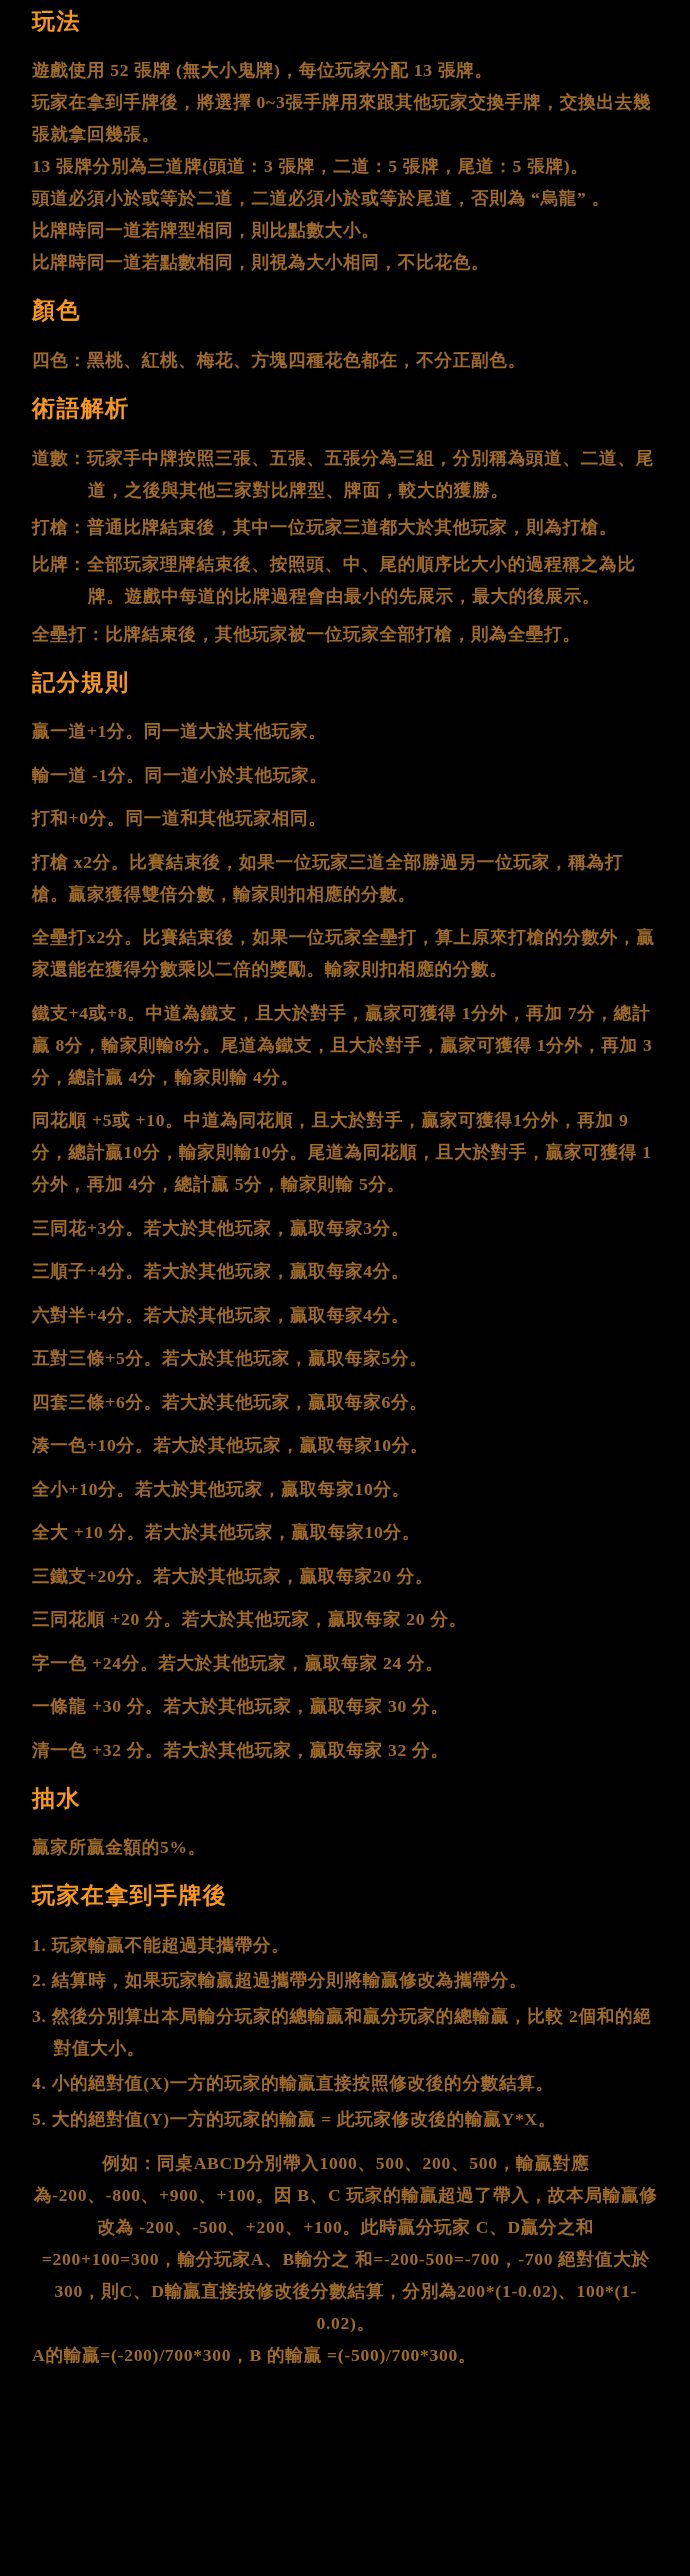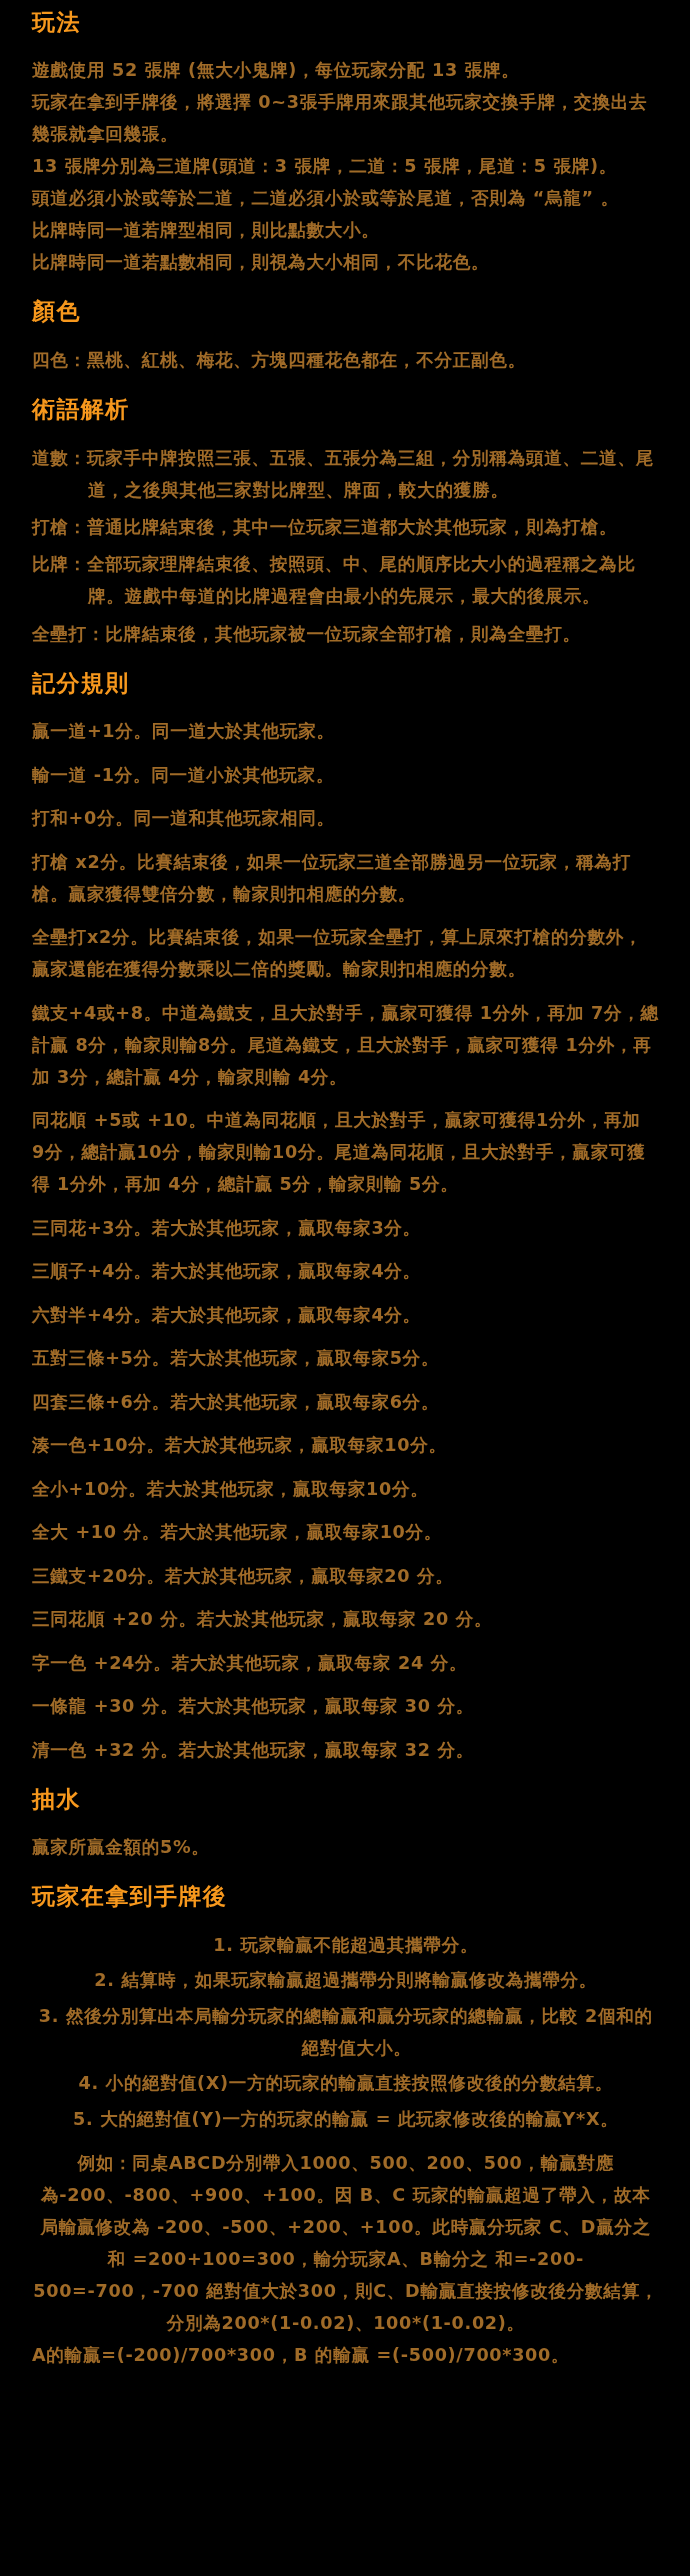--- a/index.html
+++ b/index.html
@@ -12,21 +12,21 @@
     min-height: 2576px;
     box-sizing: border-box;
     font-family: "DejaVu Sans", sans-serif;
     font-weight: bold;
   }
   .doc {
     box-sizing: border-box;
     width: 690px;
     padding: 6.8px 30.5px 27px 32px;
   }
-  section { display: block; }
+  section { display: block; font-family: Liberation Serif, serif; }
   .h {
     color: #f7981d;
     font-size: 23px;
     line-height: 30px;
     letter-spacing: 1.4px;
     margin: 0 0 17.6px 0;
   }
   section + section .h,
   .sec-gap .h { margin-top: 18px; }
   .p {
@@ -42,21 +42,20 @@
     text-indent: -56px;
     margin-bottom: 5.4px;
   }
   
   .score-item { margin-bottom: 11.5px; }
   
   .num {
     padding-left: 21.7px;
     text-indent: -21.7px;
     margin-bottom: 3.4px;
-    text-align: center;
   }
   .example { margin-top: 12.2px; text-align: center; }
 </style>
 </head>
 <body>
 
 <div class="doc">
 
   <section>
     <h2 class="h">玩法</h2>

